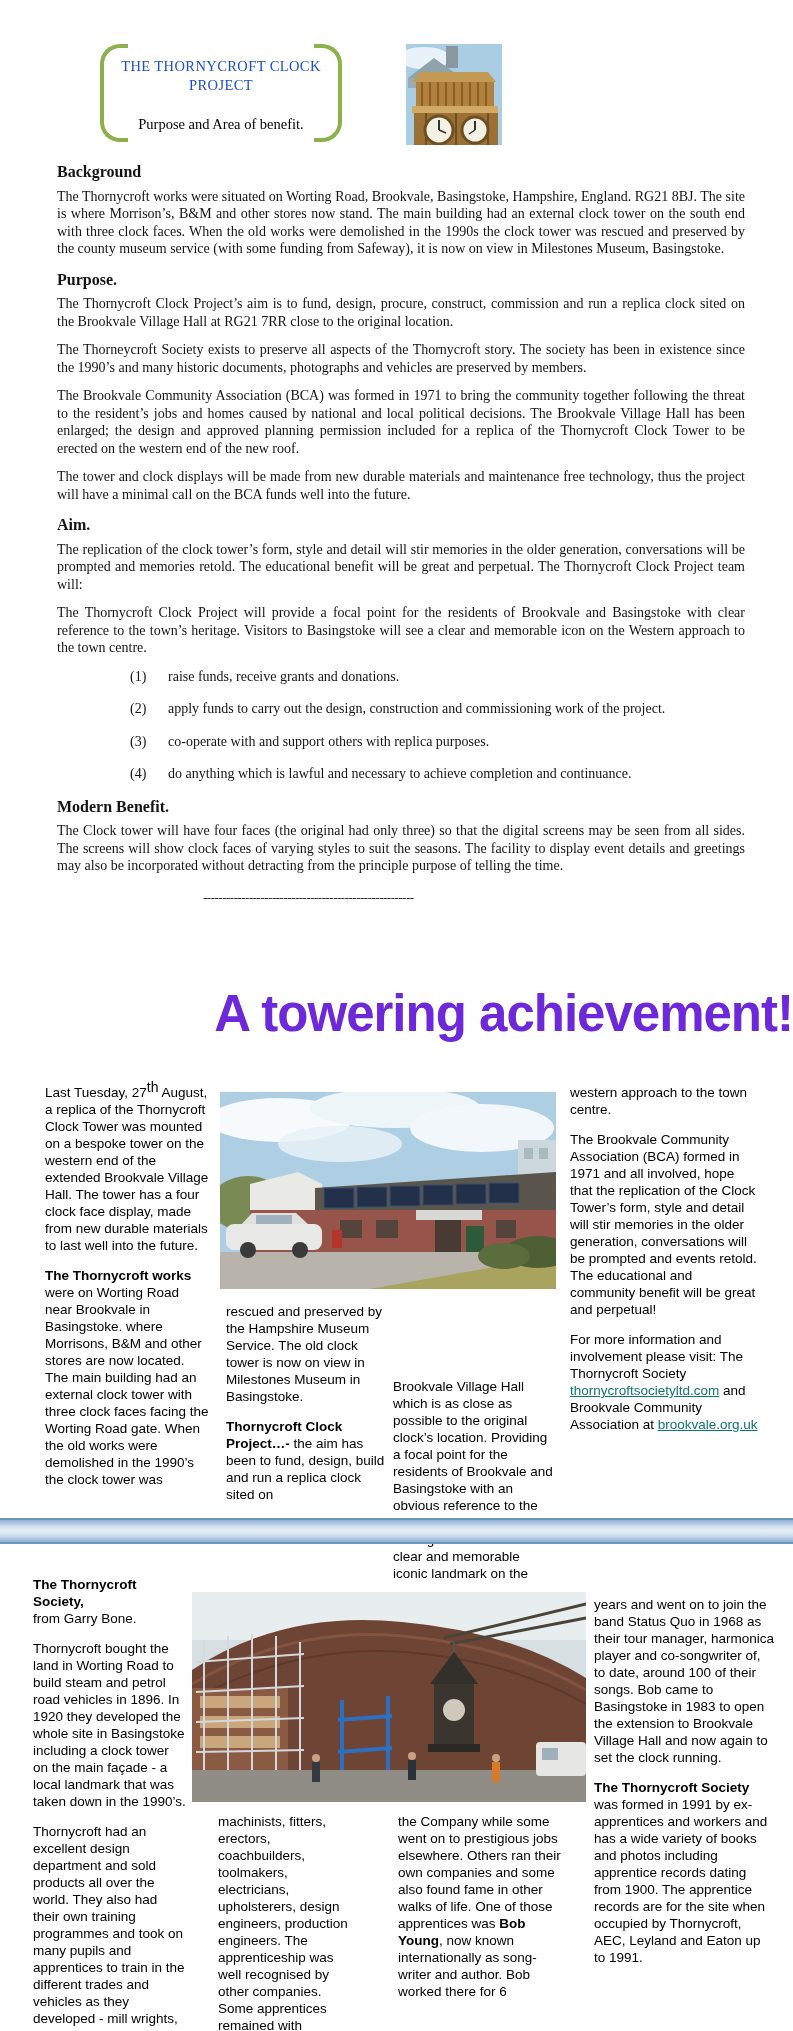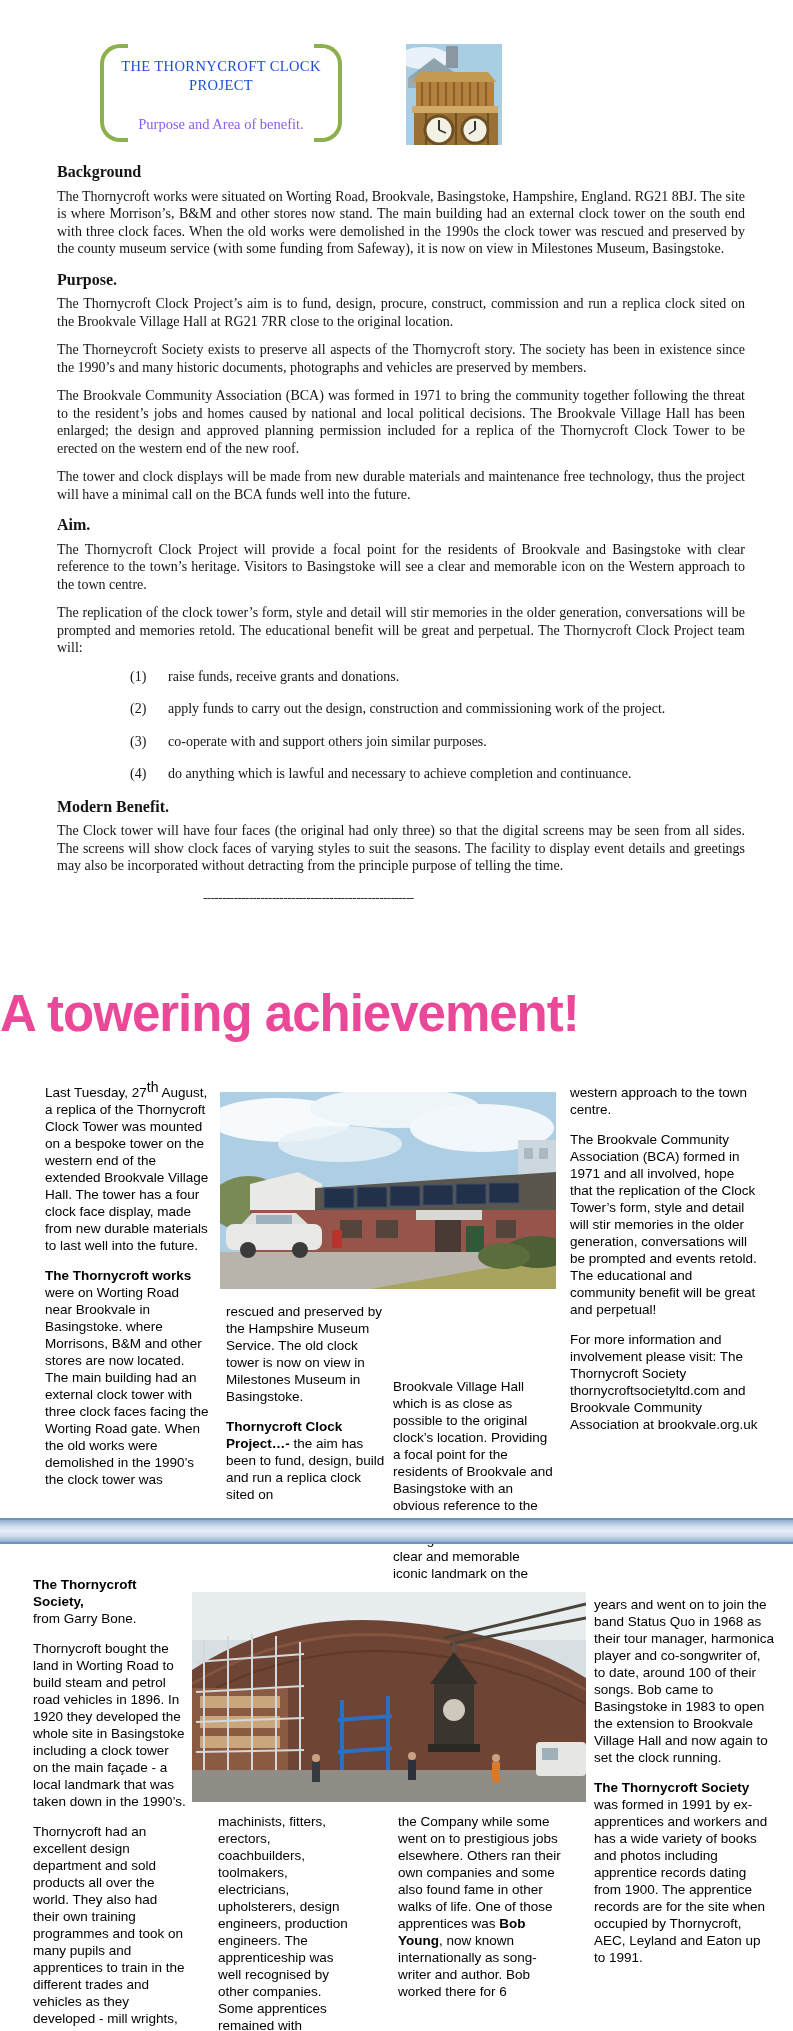--- a/index.html
+++ b/index.html
@@ -8,45 +8,45 @@
 
   
   .header-box{position:absolute;left:100px;top:44px;width:242px;height:98px;}
   .bracket{position:absolute;top:0;width:24px;height:90px;border:4px solid #8cb04c;}
   .bracket-left{left:0;border-right:none;border-radius:20px 0 0 20px;}
   .bracket-right{right:0;border-left:none;border-radius:0 20px 20px 0;}
   .header-title{position:absolute;top:13px;left:18px;right:18px;text-align:center;
         font-family:"Liberation Serif","DejaVu Serif",serif;font-size:14.5px;line-height:19px;
         letter-spacing:.4px;color:#1d4ed8;}
   .header-subtitle{position:absolute;bottom:9px;left:0;right:0;text-align:center;
-        font-family:"Liberation Serif","DejaVu Serif",serif;font-size:14.5px;color:#8b5cf6;}
+        font-family:"Liberation Serif","DejaVu Serif",serif;font-size:14.5px;color:#000000;}
 
   .clock-img{position:absolute;left:406px;top:44px;width:96px;height:101px;}
 
   .doc{position:absolute;left:57px;top:150px;width:688px;
        font-family:"Liberation Serif","DejaVu Serif",serif;font-size:14px;line-height:17.5px;
        color:#141414;text-align:justify;}
   .doc-h{font-weight:bold;font-size:16px;margin:13px 0 7px;text-align:left;}
   .doc-p{margin:0 0 11px;}
   .doc-list{margin:8px 0 4px;}
   .doc-li{display:flex;margin-bottom:15px;text-align:left;}
   .doc-li .num{margin-left:73px;width:38px;flex:none;}
   .doc-li .txt{flex:1;}
   .dashes{margin:14px 0 0 146px;width:220px;white-space:nowrap;overflow:hidden;
           letter-spacing:-.5px;font-size:13px;color:#222;}
 
   
-  .headline{position:absolute;left:0;top:984px;width:793px;text-align:left;
-        font-weight:bold;font-size:51px;letter-spacing:-1px;color:#ec4899;}
+  .headline{position:absolute;left:0;top:984px;width:793px;text-align:right;
+        font-weight:bold;font-size:51px;letter-spacing:-1px;color:#6d28d9;}
 
   .art{position:absolute;font-size:13.5px;line-height:17px;color:#000;text-align:left;}
   .art p{margin:0 0 13px;}
   .b{font-weight:bold;}
   .sup{vertical-align:super;font-size:14px;line-height:0;}
-  .link{color:#000000;cursor:pointer;}
+  .link{color:#0f766e;text-decoration:underline;cursor:pointer;}
 
   .a1c1{left:45px;top:1084px;width:164px;}
   .a1c2{left:226px;top:1303px;width:160px;}
   .a1c3{left:393px;top:1378px;width:160px;}
   .a1c4{left:570px;top:1084px;width:188px;}
   .photo1{position:absolute;left:220px;top:1092px;width:336px;height:197px;}
 
   .divider-band{position:absolute;left:0;top:1518px;width:793px;height:22px;
         background:linear-gradient(180deg,#8fafd1 0%,#cfdded 28%,#e6eef6 50%,#cfdded 72%,#8fafd1 100%);
         border-top:2px solid #6e94bd;border-bottom:2px solid #6e94bd;}
@@ -113,35 +113,35 @@
     <h3 class="doc-h">Background</h3>
     <p class="doc-p">The Thornycroft works were situated on Worting Road, Brookvale, Basingstoke, Hampshire, England. RG21 8BJ. The site is where Morrison’s, B&amp;M and other stores now stand. The main building had an external clock tower on the south end with three clock faces. When the old works were demolished in the 1990s the clock tower was rescued and preserved by the county museum service (with some funding from Safeway), it is now on view in Milestones Museum, Basingstoke.</p>
 
     <h3 class="doc-h">Purpose.</h3>
     <p class="doc-p">The Thornycroft Clock Project’s aim is to fund, design, procure, construct, commission and run a replica clock sited on the Brookvale Village Hall at RG21 7RR close to the original location.</p>
     <p class="doc-p">The Thorneycroft Society exists to preserve all aspects of the Thornycroft story. The society has been in existence since the 1990’s and many historic documents, photographs and vehicles are preserved by members.</p>
     <p class="doc-p">The Brookvale Community Association (BCA) was formed in 1971 to bring the community together following the threat to the resident’s jobs and homes caused by national and local political decisions. The Brookvale Village Hall has been enlarged; the design and approved planning permission included for a replica of the Thornycroft Clock Tower to be erected on the western end of the new roof.</p>
     <p class="doc-p">The tower and clock displays will be made from new durable materials and maintenance free technology, thus the project will have a minimal call on the BCA funds well into the future.</p>
 
     <h3 class="doc-h">Aim.</h3>
+    <p class="doc-p">The replication of the clock tower’s form, style and detail will stir memories in the older generation, conversations will be prompted and memories retold. The educational benefit will be great and perpetual. The Thornycroft Clock Project team will:</p>
     <p class="doc-p">The Thornycroft Clock Project will provide a focal point for the residents of Brookvale and Basingstoke with clear reference to the town’s heritage. Visitors to Basingstoke will see a clear and memorable icon on the Western approach to the town centre.</p>
-    <p class="doc-p">The replication of the clock tower’s form, style and detail will stir memories in the older generation, conversations will be prompted and memories retold. The educational benefit will be great and perpetual. The Thornycroft Clock Project team will:</p>
 
     <div class="doc-list">
       <div class="doc-li">
         <span class="num">(1)</span>
         <span class="txt">raise funds, receive grants and donations.</span>
       </div>
       <div class="doc-li">
         <span class="num">(2)</span>
         <span class="txt">apply funds to carry out the design, construction and commissioning work of the project.</span>
       </div>
       <div class="doc-li">
         <span class="num">(3)</span>
-        <span class="txt">co-operate with and support others join similar purposes.</span>
+        <span class="txt">co-operate with and support others with replica purposes.</span>
       </div>
       <div class="doc-li">
         <span class="num">(4)</span>
         <span class="txt">do anything which is lawful and necessary to achieve completion and continuance.</span>
       </div>
     </div>
 
     <h3 class="doc-h">Modern Benefit.</h3>
     <p class="doc-p">The Clock tower will have four faces (the original had only three) so that the digital screens may be seen from all sides. The screens will show clock faces of varying styles to suit the seasons. The facility to display event details and greetings may also be incorporated without detracting from the principle purpose of telling the time.</p>
 

